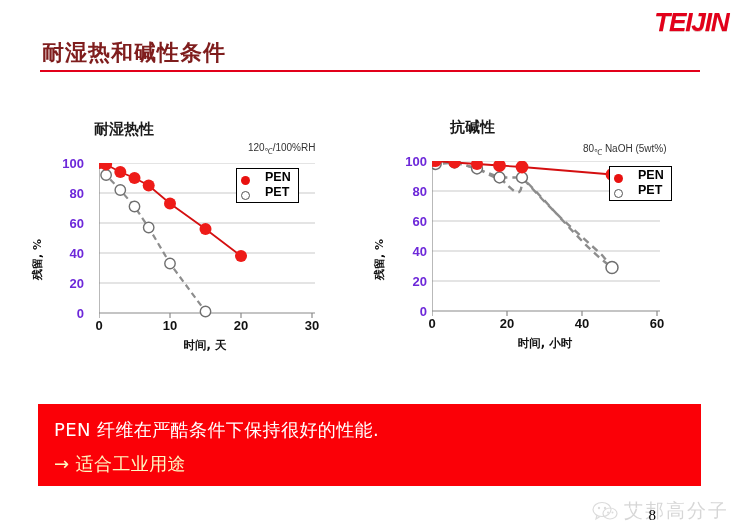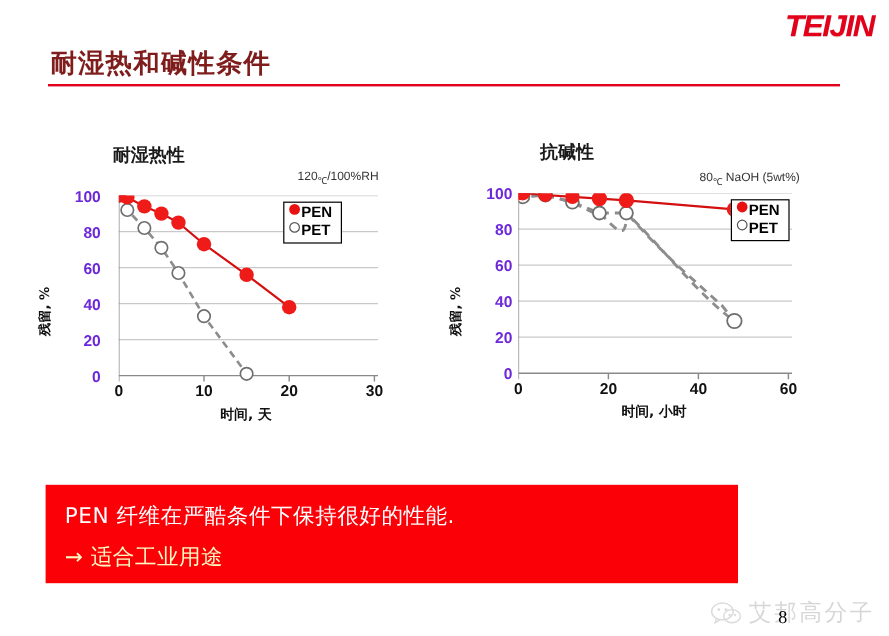--- a/index.html
+++ b/index.html
@@ -63,29 +63,29 @@
     text-align:right; white-space:nowrap;
   }
   .xtick{
     position:absolute; font-size:13px; font-weight:bold; color:#111;
     text-align:center; white-space:nowrap;
   }
   .legend{
     position:absolute; border:1.6px solid #000; background:#fff;
     padding:1px 7px 2px 4px; line-height:1.18;
   }
-  .legend .row{display:flex;align-items:flex-start;gap:1px;}
+  .legend .row{display:flex;align-items:flex-end;gap:15px;}
   .legend .lbl{font-size:12.5px;font-weight:bold;color:#000;}
   .mk{width:9px;height:9px;border-radius:50%;display:inline-block;}
   .mk.pen{background:#e8110f;}
   .mk.pet{background:#fff;border:1.2px solid #555;width:7px;height:7px;}
 
   
   .banner{
-    position:absolute; left:38px; top:404px; width:577px; height:82px;
+    position:absolute; left:38px; top:404px; width:663px; height:82px;
     background:#fb0007;
   }
   .banner .l1{
     position:absolute; left:16px; top:14px;
     font-size:18px; color:#fff; letter-spacing:.4px;
     font-family:"DejaVu Sans","Liberation Sans",sans-serif;
   }
   .banner .l2{
     position:absolute; left:16px; top:48px;
     font-size:18px; color:#fef9c3; letter-spacing:.4px;

